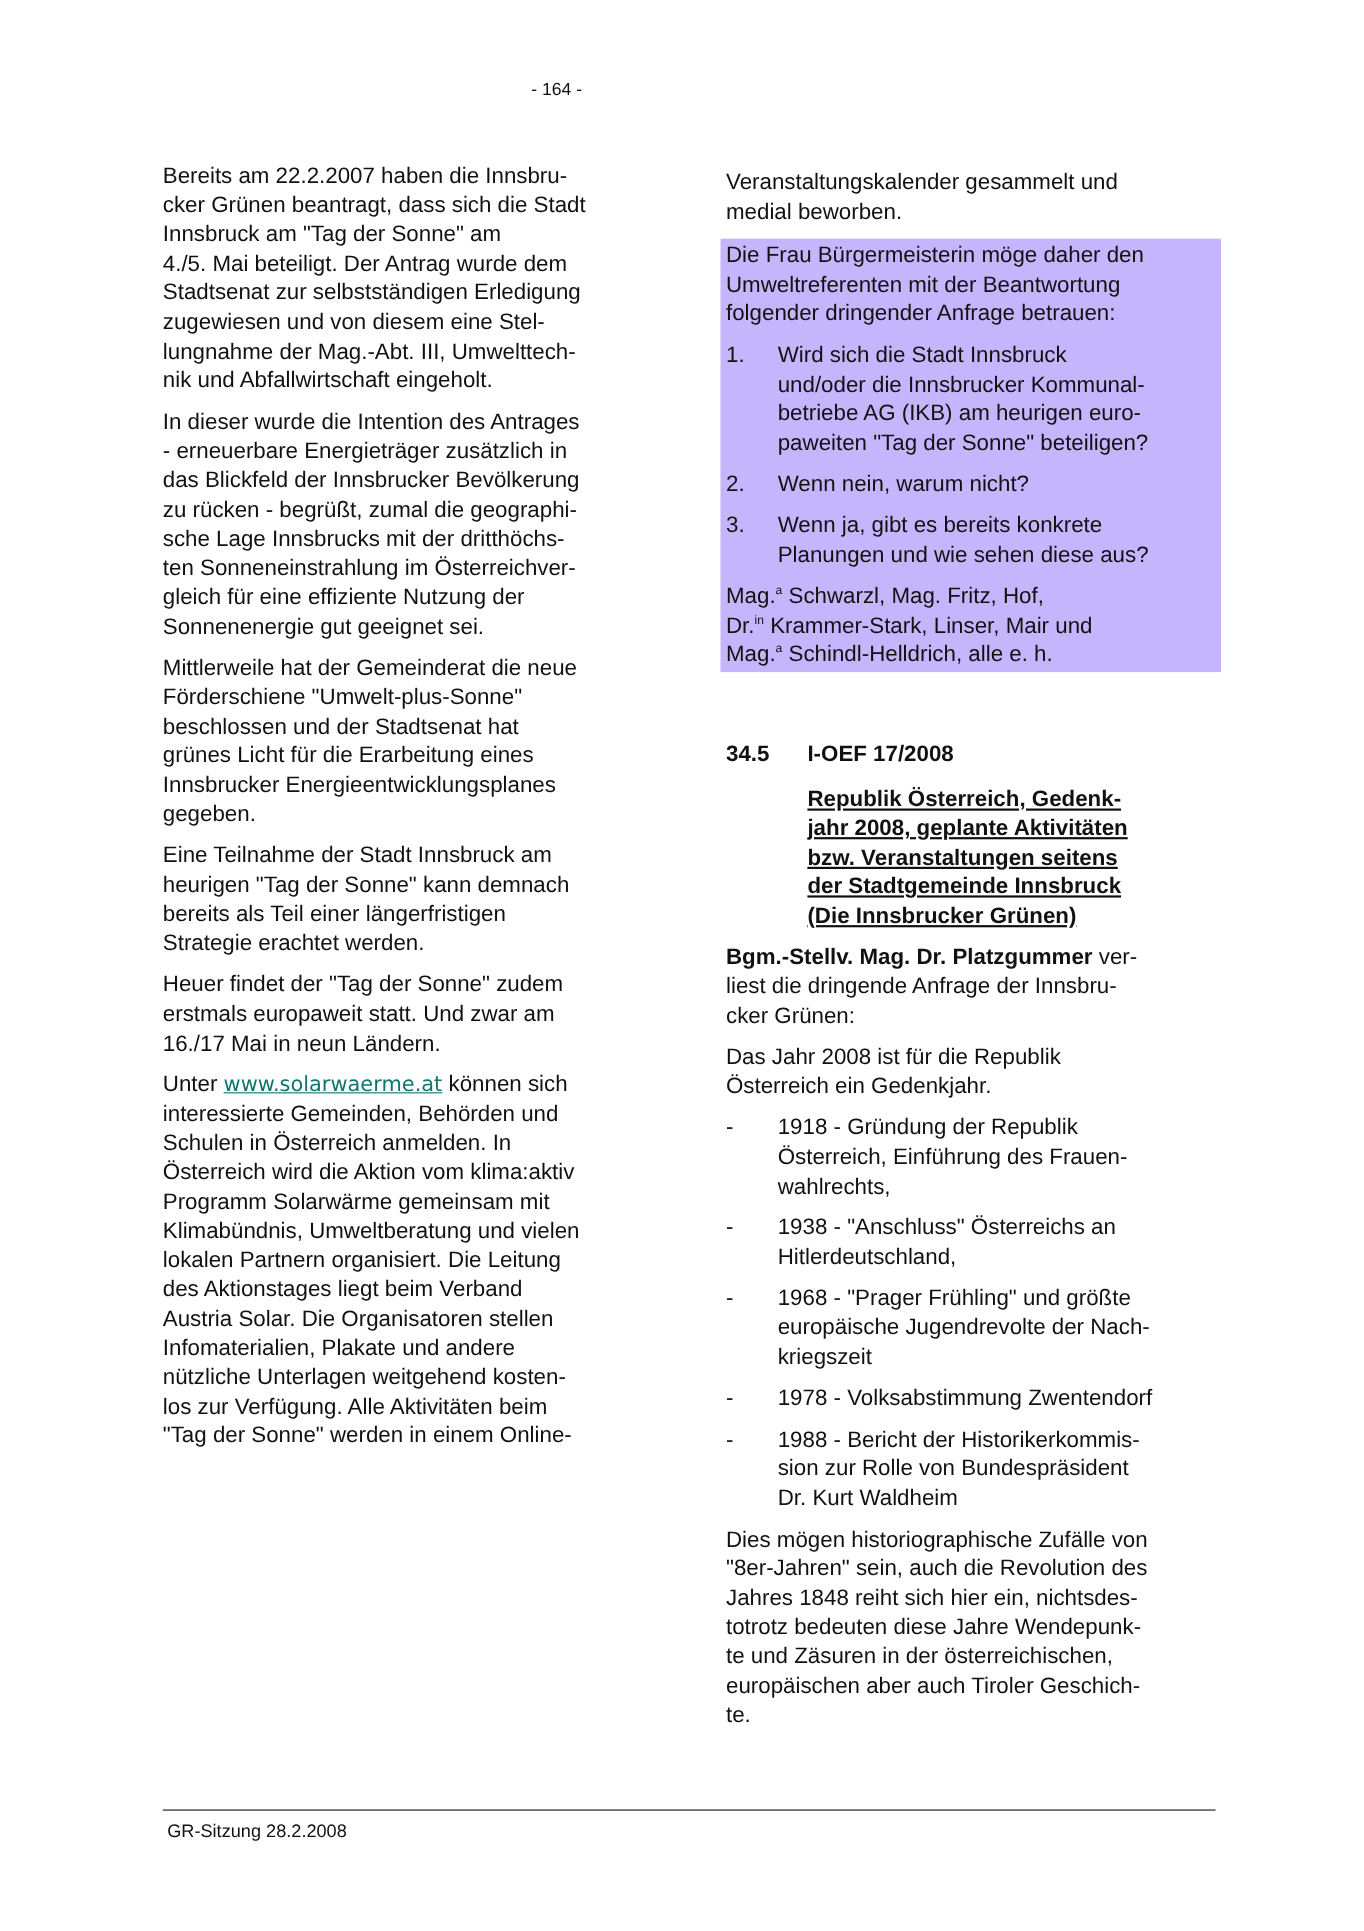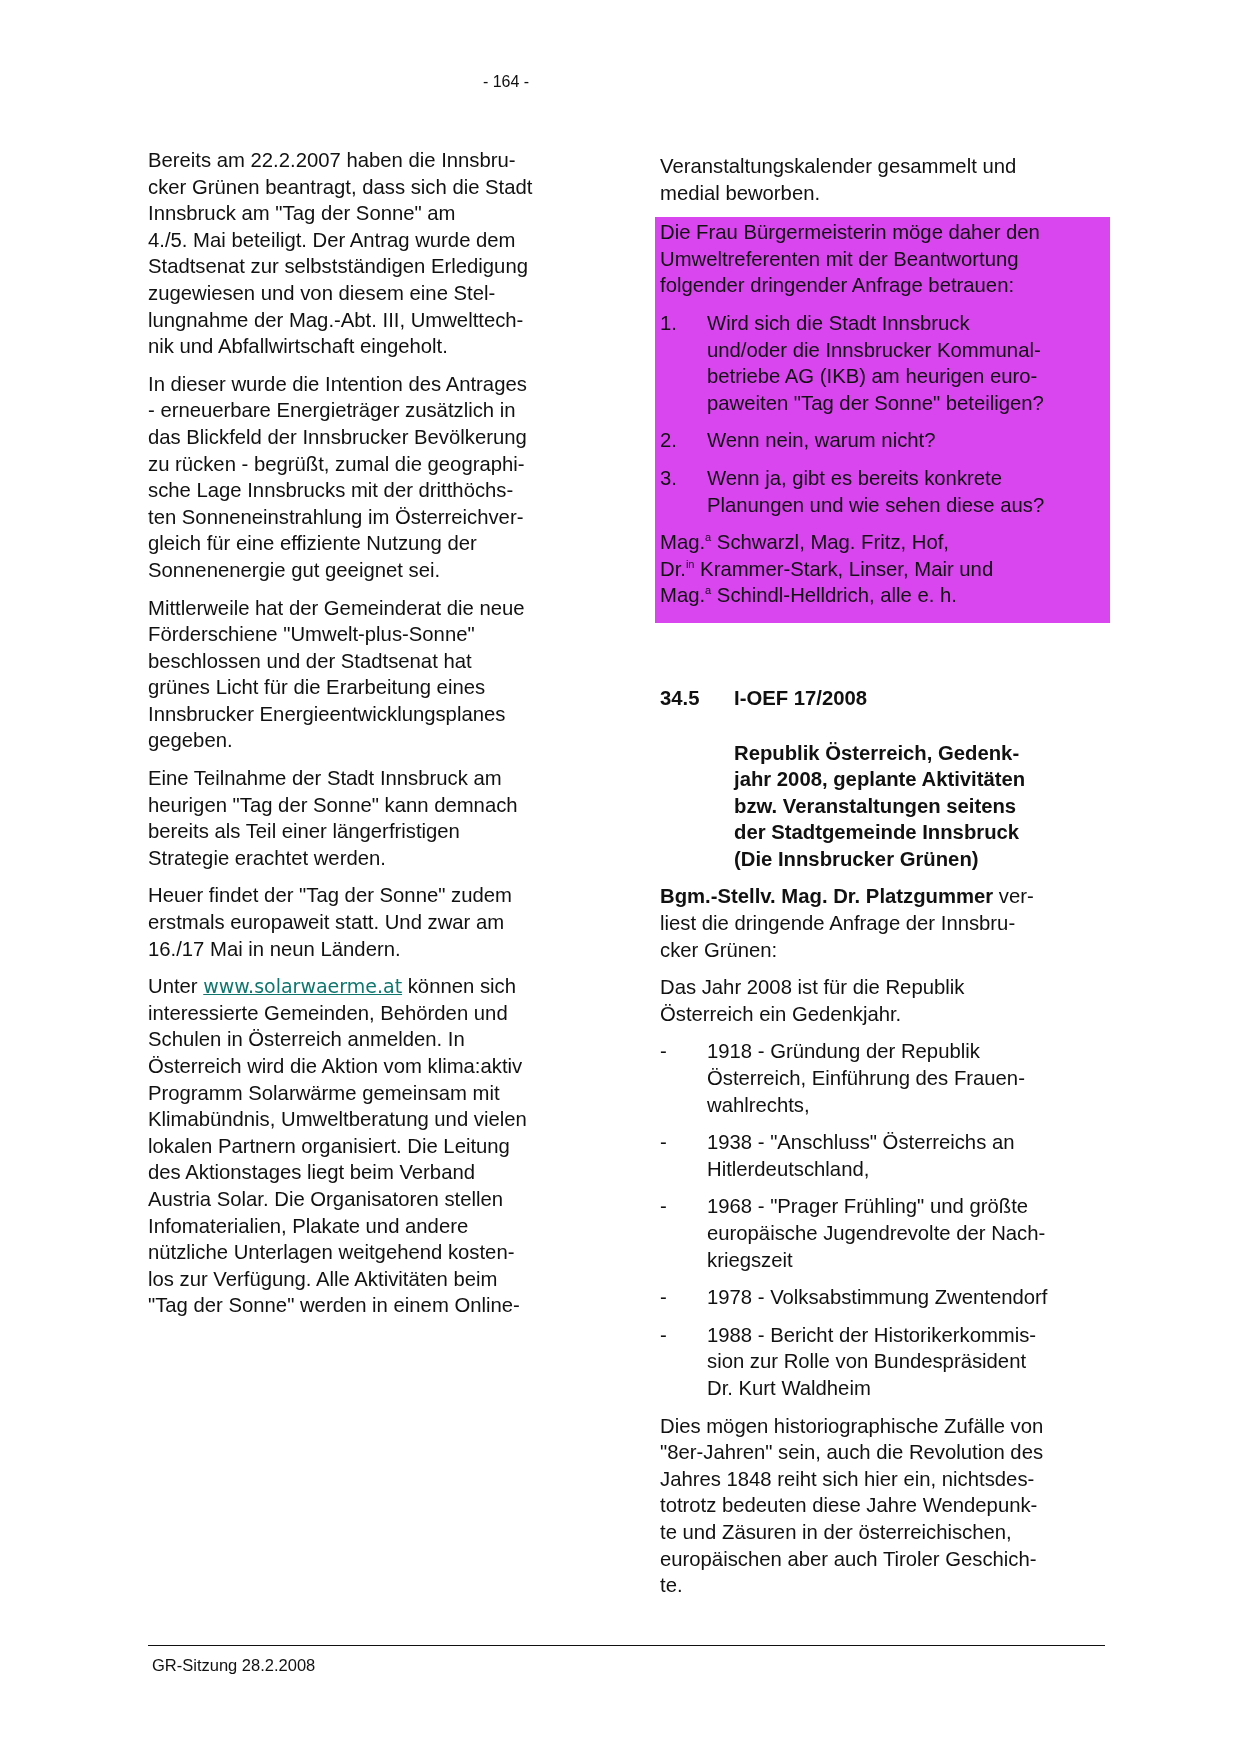--- a/index.html
+++ b/index.html
@@ -5,32 +5,32 @@
   html, body { margin:0; padding:0; background:#ffffff; }
   body { width:1240px; height:1755px; position:relative; overflow:hidden;
          font-family:"Liberation Sans", sans-serif; color:#111; }
   .page-number { position:absolute; top:73px; left:0; width:1012px; text-align:center;
                  font-size:16px; }
   .col { position:absolute; font-size:20.3px; line-height:26.6px; }
   .col-left { left:148px; top:147px; width:445px; }
   .col-right { left:660px; top:153px; width:445px; }
   .col p { margin:0 0 11px 0; white-space:pre-line; }
   .link { color:#0f766e; text-decoration:underline; font-family:"DejaVu Sans", sans-serif; font-size:19px; }
-  .greybox { background:#d946ef; margin:0 -5px 0 -5px; padding:2px 5px 2px 5px; }
+  .greybox { background:#c4b5fd; margin:0 -5px 0 -5px; padding:2px 5px 2px 5px; }
   .greybox p { margin:0 0 11px 0; }
-  .greybox p:last-child { margin-bottom:12px; }
+  .greybox p:last-child { margin-bottom:0; }
   .numlist { margin:0 0 11px 0; padding:0; list-style:none; }
   .numlist li { display:flex; margin-bottom:11px; }
   .numlist .num { width:47px; flex:0 0 47px; }
   .numlist .txt { white-space:pre-line; }
   sup { font-size:11px; vertical-align:8px; line-height:0; }
   .section-head { margin-top:62px; font-weight:bold; }
   .section-row { display:flex; }
   .section-no { width:74px; flex:0 0 74px; }
-  .section-title { margin-left:74px; margin-top:28px; margin-bottom:11px; white-space:pre-line; font-weight:bold; }
+  .section-title { margin-left:74px; margin-top:14px; margin-bottom:11px; white-space:pre-line; font-weight:bold;text-decoration:underline; }
   .bold { font-weight:bold; }
   .dashlist { margin:0 0 11px 0; padding:0; list-style:none; }
   .dashlist li { display:flex; margin-bottom:11px; }
   .dashlist .dash { width:47px; flex:0 0 47px; }
   .dashlist .txt { white-space:pre-line; }
   .footer-rule { position:absolute; left:148px; top:1645px; width:957px; height:0; border-top:1.5px solid #111; }
   .footer-text { position:absolute; left:152px; top:1656px; font-size:16.5px; }
 </style>
 </head>
 <body>

